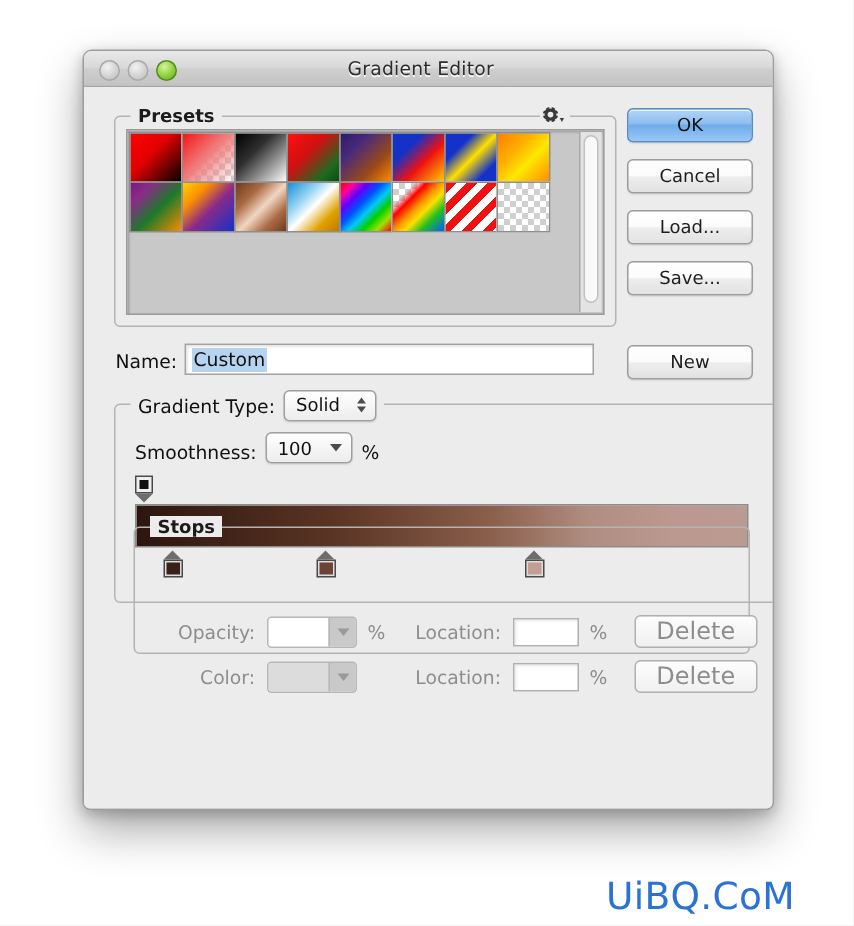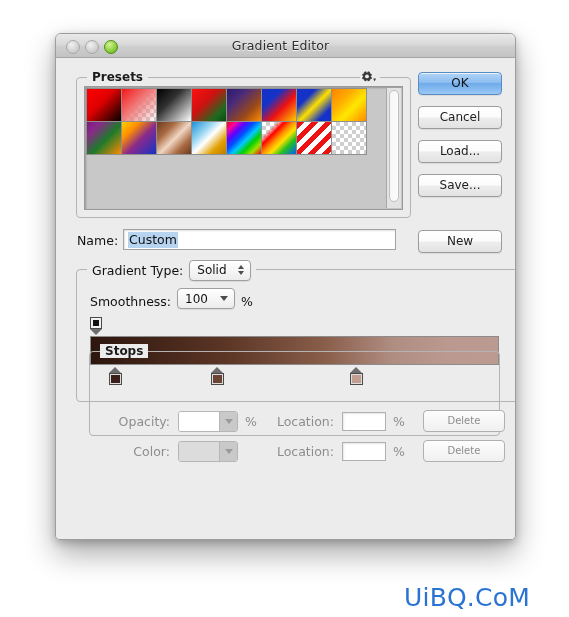--- a/index.html
+++ b/index.html
@@ -185,21 +185,21 @@
   .combo-dim .box{width:40px;background:#fff;}
   .combo-dim .box.gray{background:#dcdcdc;}
   .combo-dim .arrowbx{
     width:17px;background:#c9c9c9;display:flex;align-items:center;justify-content:center;
     border-left:1px solid #b6b6b6;
   }
   .combo-dim .arrowbx i{width:0;height:0;border-left:4px solid transparent;border-right:4px solid transparent;border-top:5px solid #9a9a9a;}
   .btn-del{
     width:80px;height:20px;border-radius:4px;border:1px solid #b0b0b0;
     background:linear-gradient(to bottom,#fdfdfd,#f0f0f0);
-    color:#8d8d8d;font-size:10px;text-align:center;line-height:20px;
+    color:#8d8d8d;font-size:16px;text-align:center;line-height:20px;
     font-family:"DejaVu Sans","Liberation Sans",sans-serif;
   }
 
   
   #watermark{
     position:absolute;left:404px;top:583px;
     font-size:25px;color:#2a72d4;letter-spacing:.2px;
     font-family:"DejaVu Sans","Liberation Sans",sans-serif;
     white-space:nowrap;
   }

